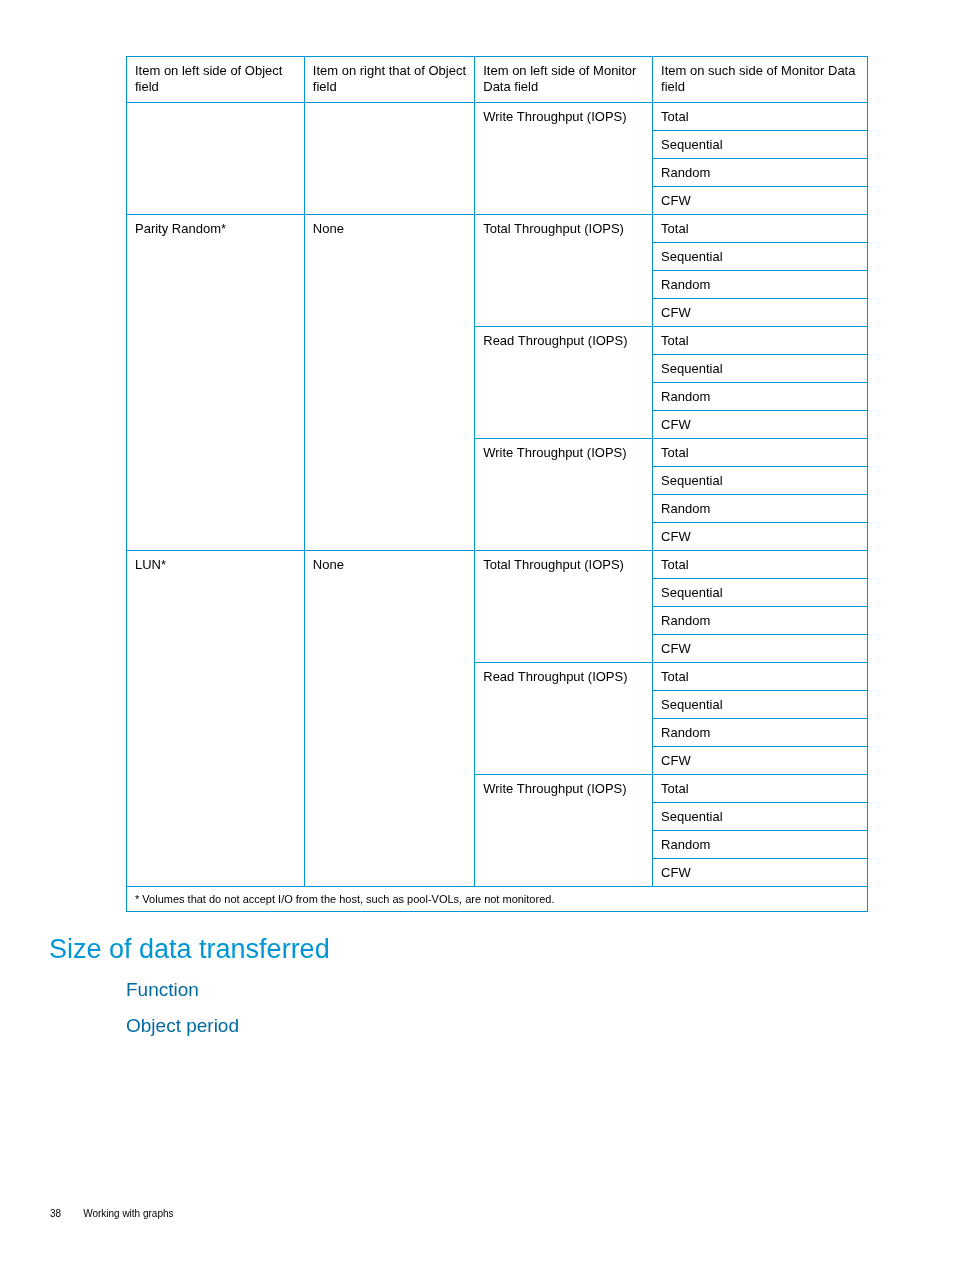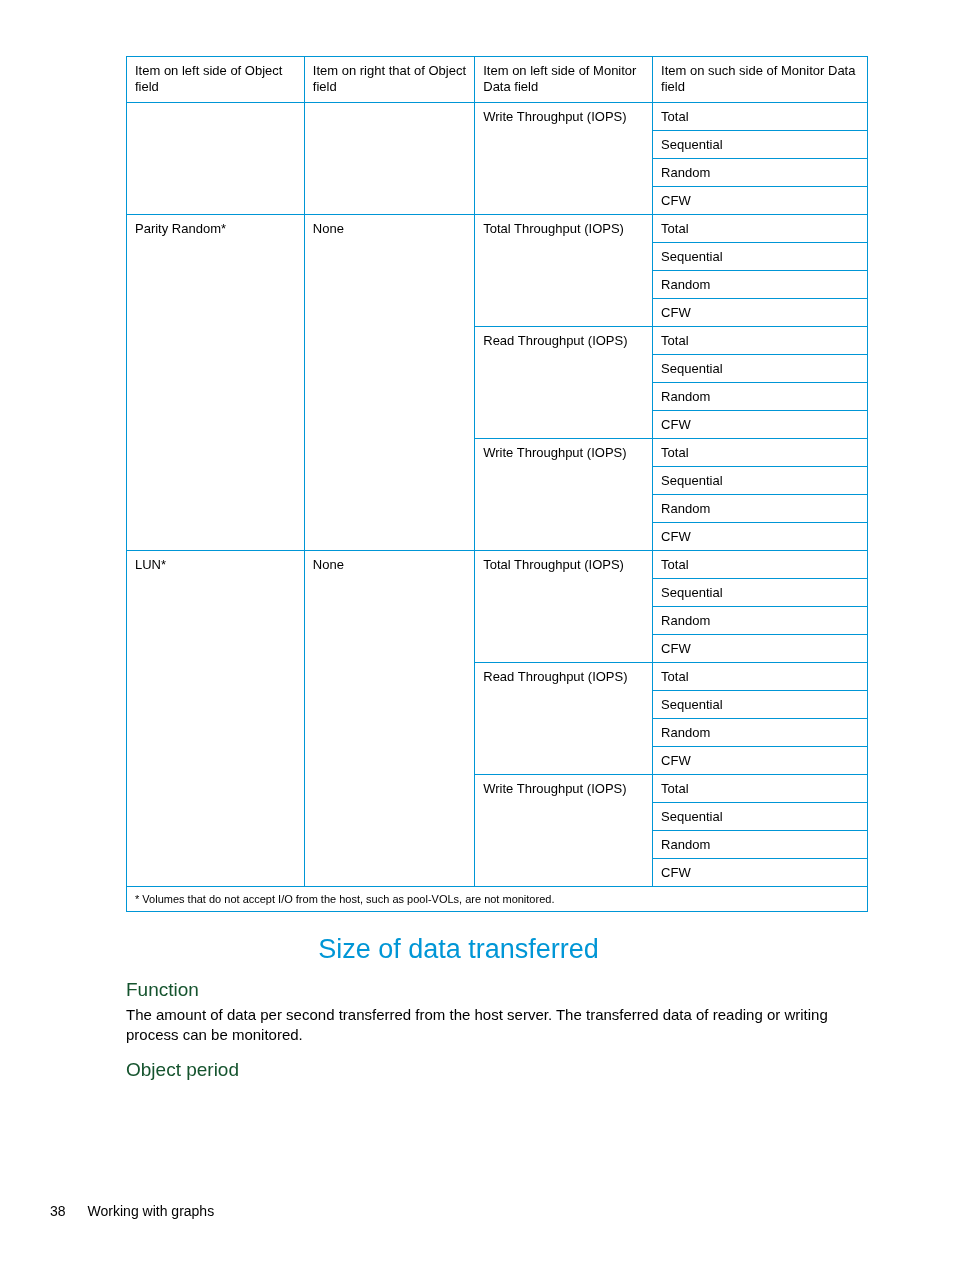--- a/index.html
+++ b/index.html
@@ -38,38 +38,37 @@
 
   .footnote-row td {
     font-size: 11px;
   }
 
   h2.section-title {
     font-weight: normal;
     color: #0096d6;
     font-size: 27px;
     margin: 22px 0 10px -77px;
-    text-align: center;
   }
   h3.sub-title {
     font-weight: normal;
-    color: #14532d;
+    color: #0369a1;
     font-size: 19px;
     margin: 14px 0 4px 0;
   }
   p.body {
     font-size: 15px;
     margin: 4px 0 0 0;
     line-height: 1.35;
   }
   .footer {
     position: absolute;
     bottom: 52px;
     left: 50px;
-    font-size: 14px;
+    font-size: 10px;
   }
   .footer .page-num {
     display: inline-block;
     margin-right: 22px;
   }
 </style>
 </head>
 <body>
 
 <div class="page-content">
@@ -193,21 +192,20 @@
 
       <tr class="footnote-row">
         <td colspan="4">* Volumes that do not accept I/O from the host, such as pool-VOLs, are not monitored.</td>
       </tr>
     </tbody>
   </table>
 
   <h2 class="section-title">Size of data transferred</h2>
 
   <h3 class="sub-title">Function</h3>
-  <p class="body">The amount of data per second transferred from the host server. The transferred data of reading or writing process can be monitored.</p>
 
   <h3 class="sub-title">Object period</h3>
 
 </div>
 
 <div class="footer">
   <span class="page-num">38</span><span>Working with graphs</span>
 </div>
 
 </body></html>

